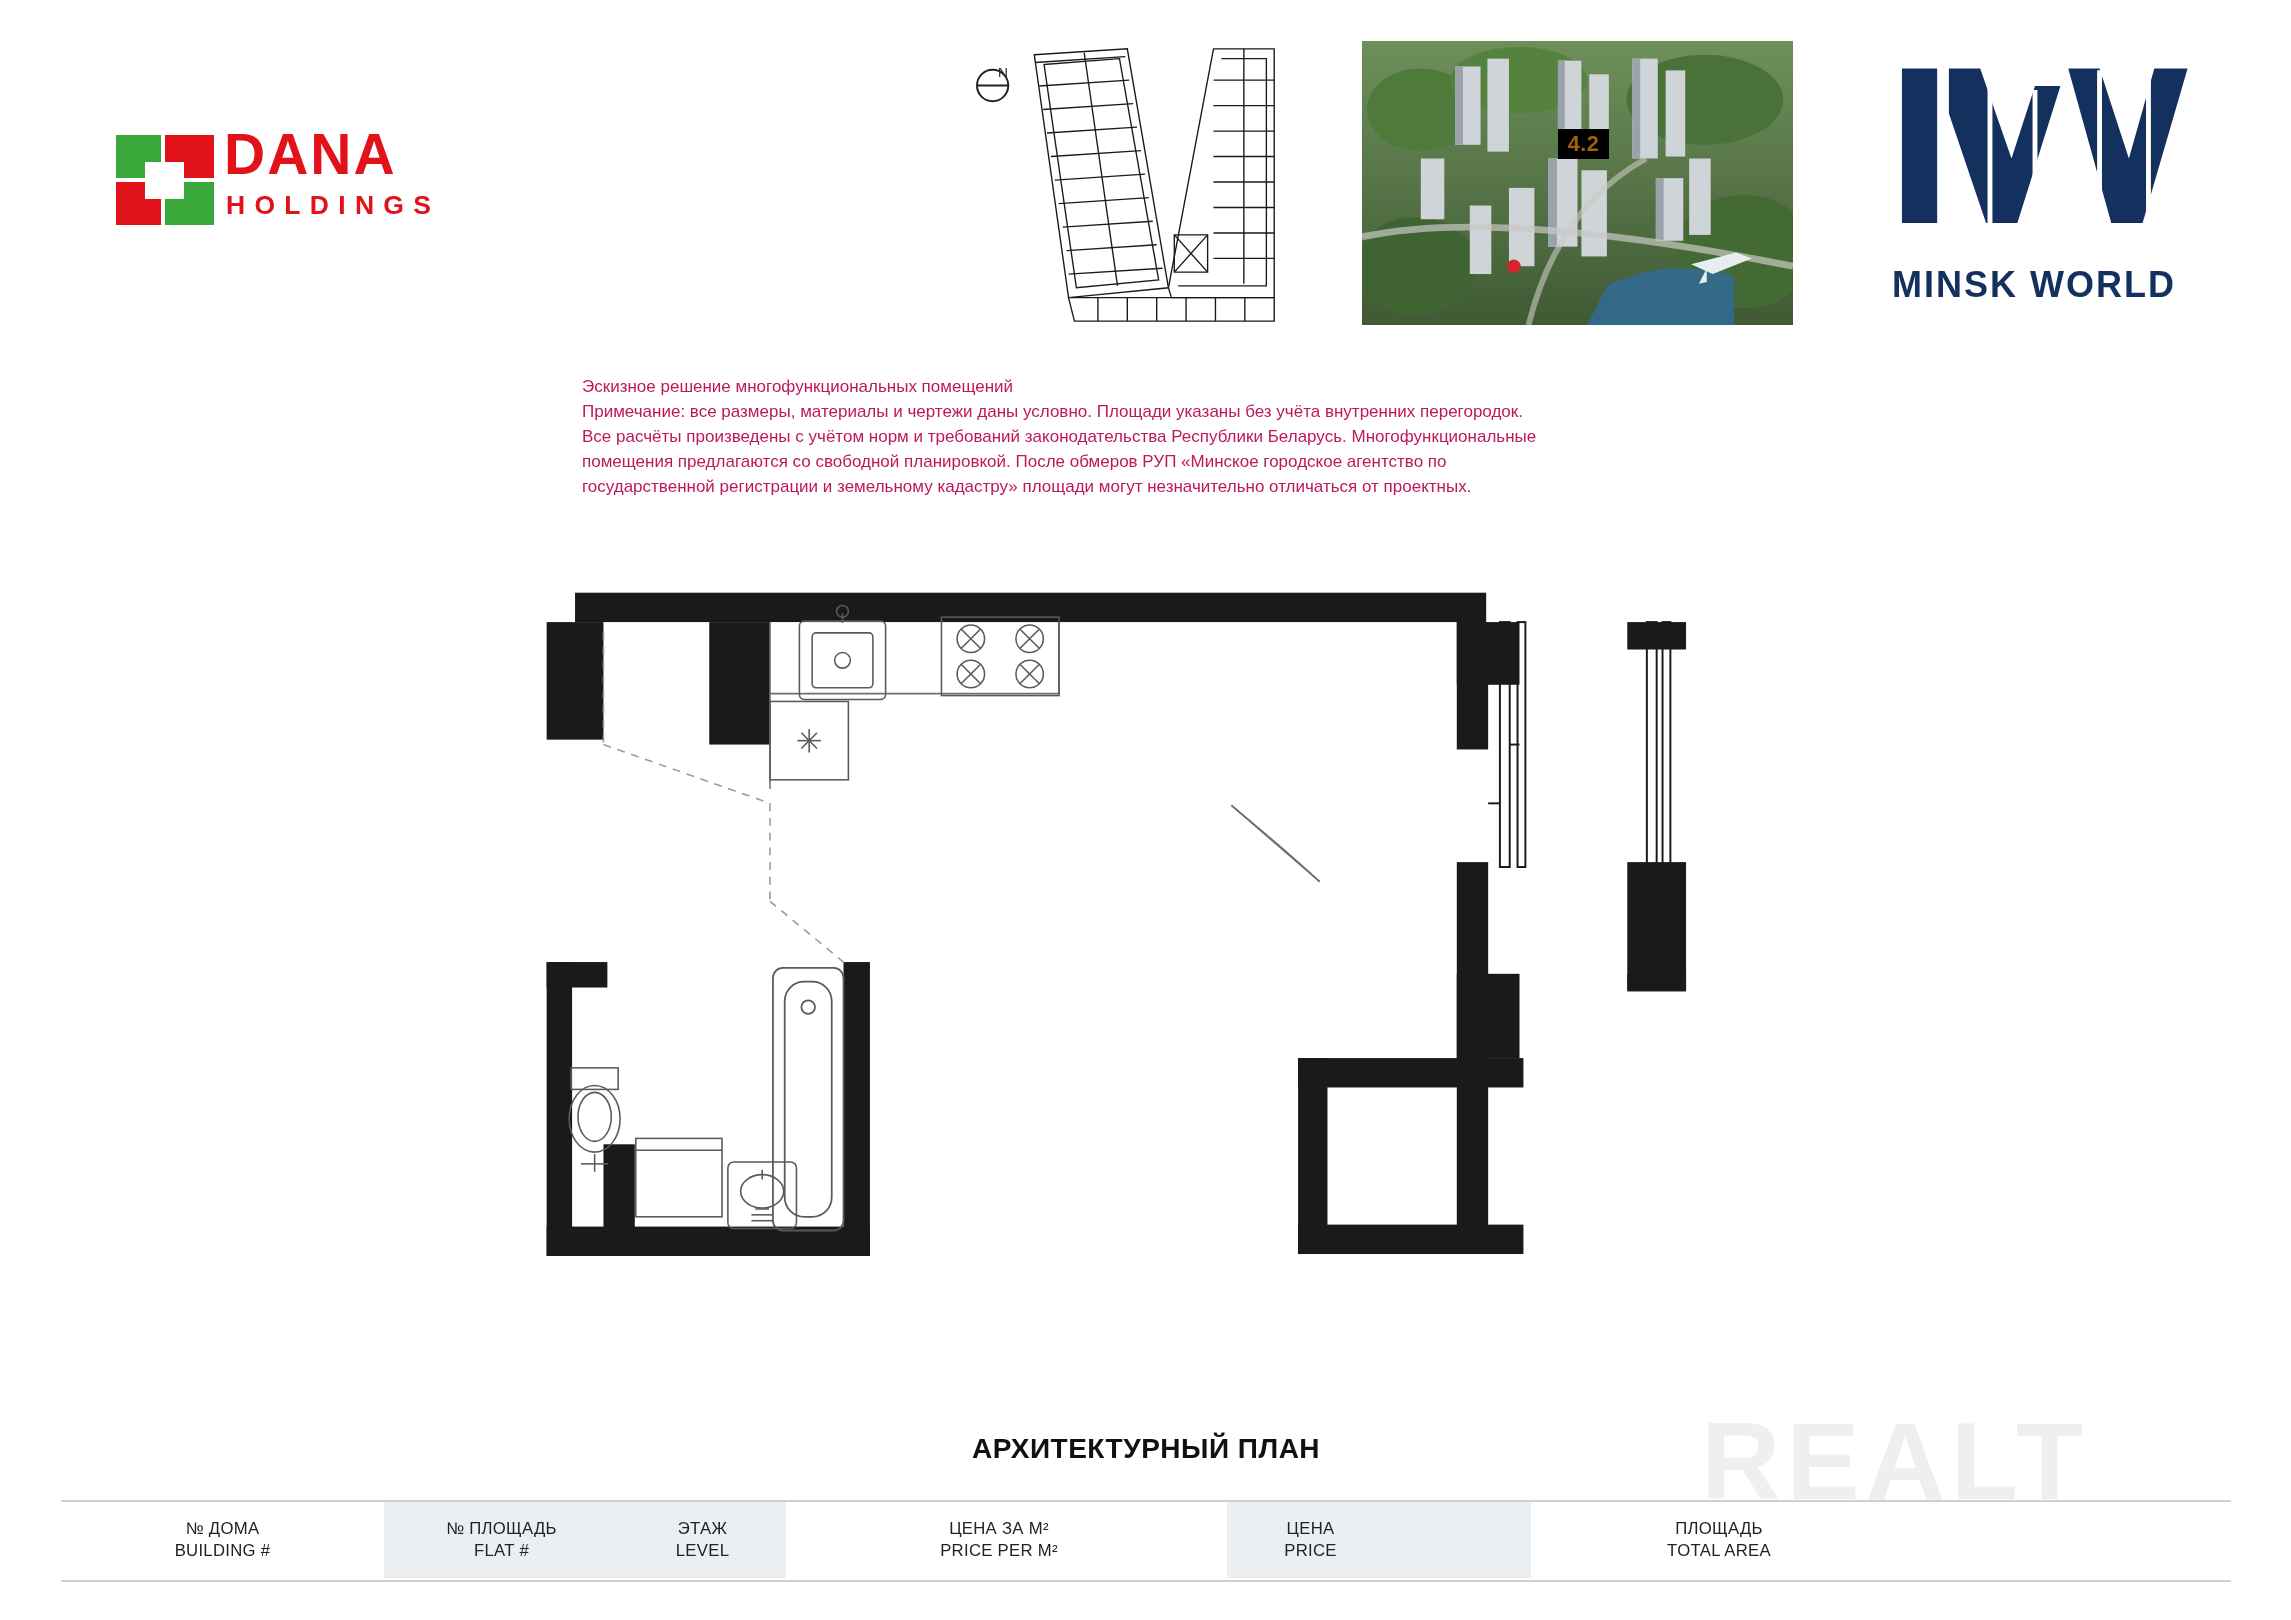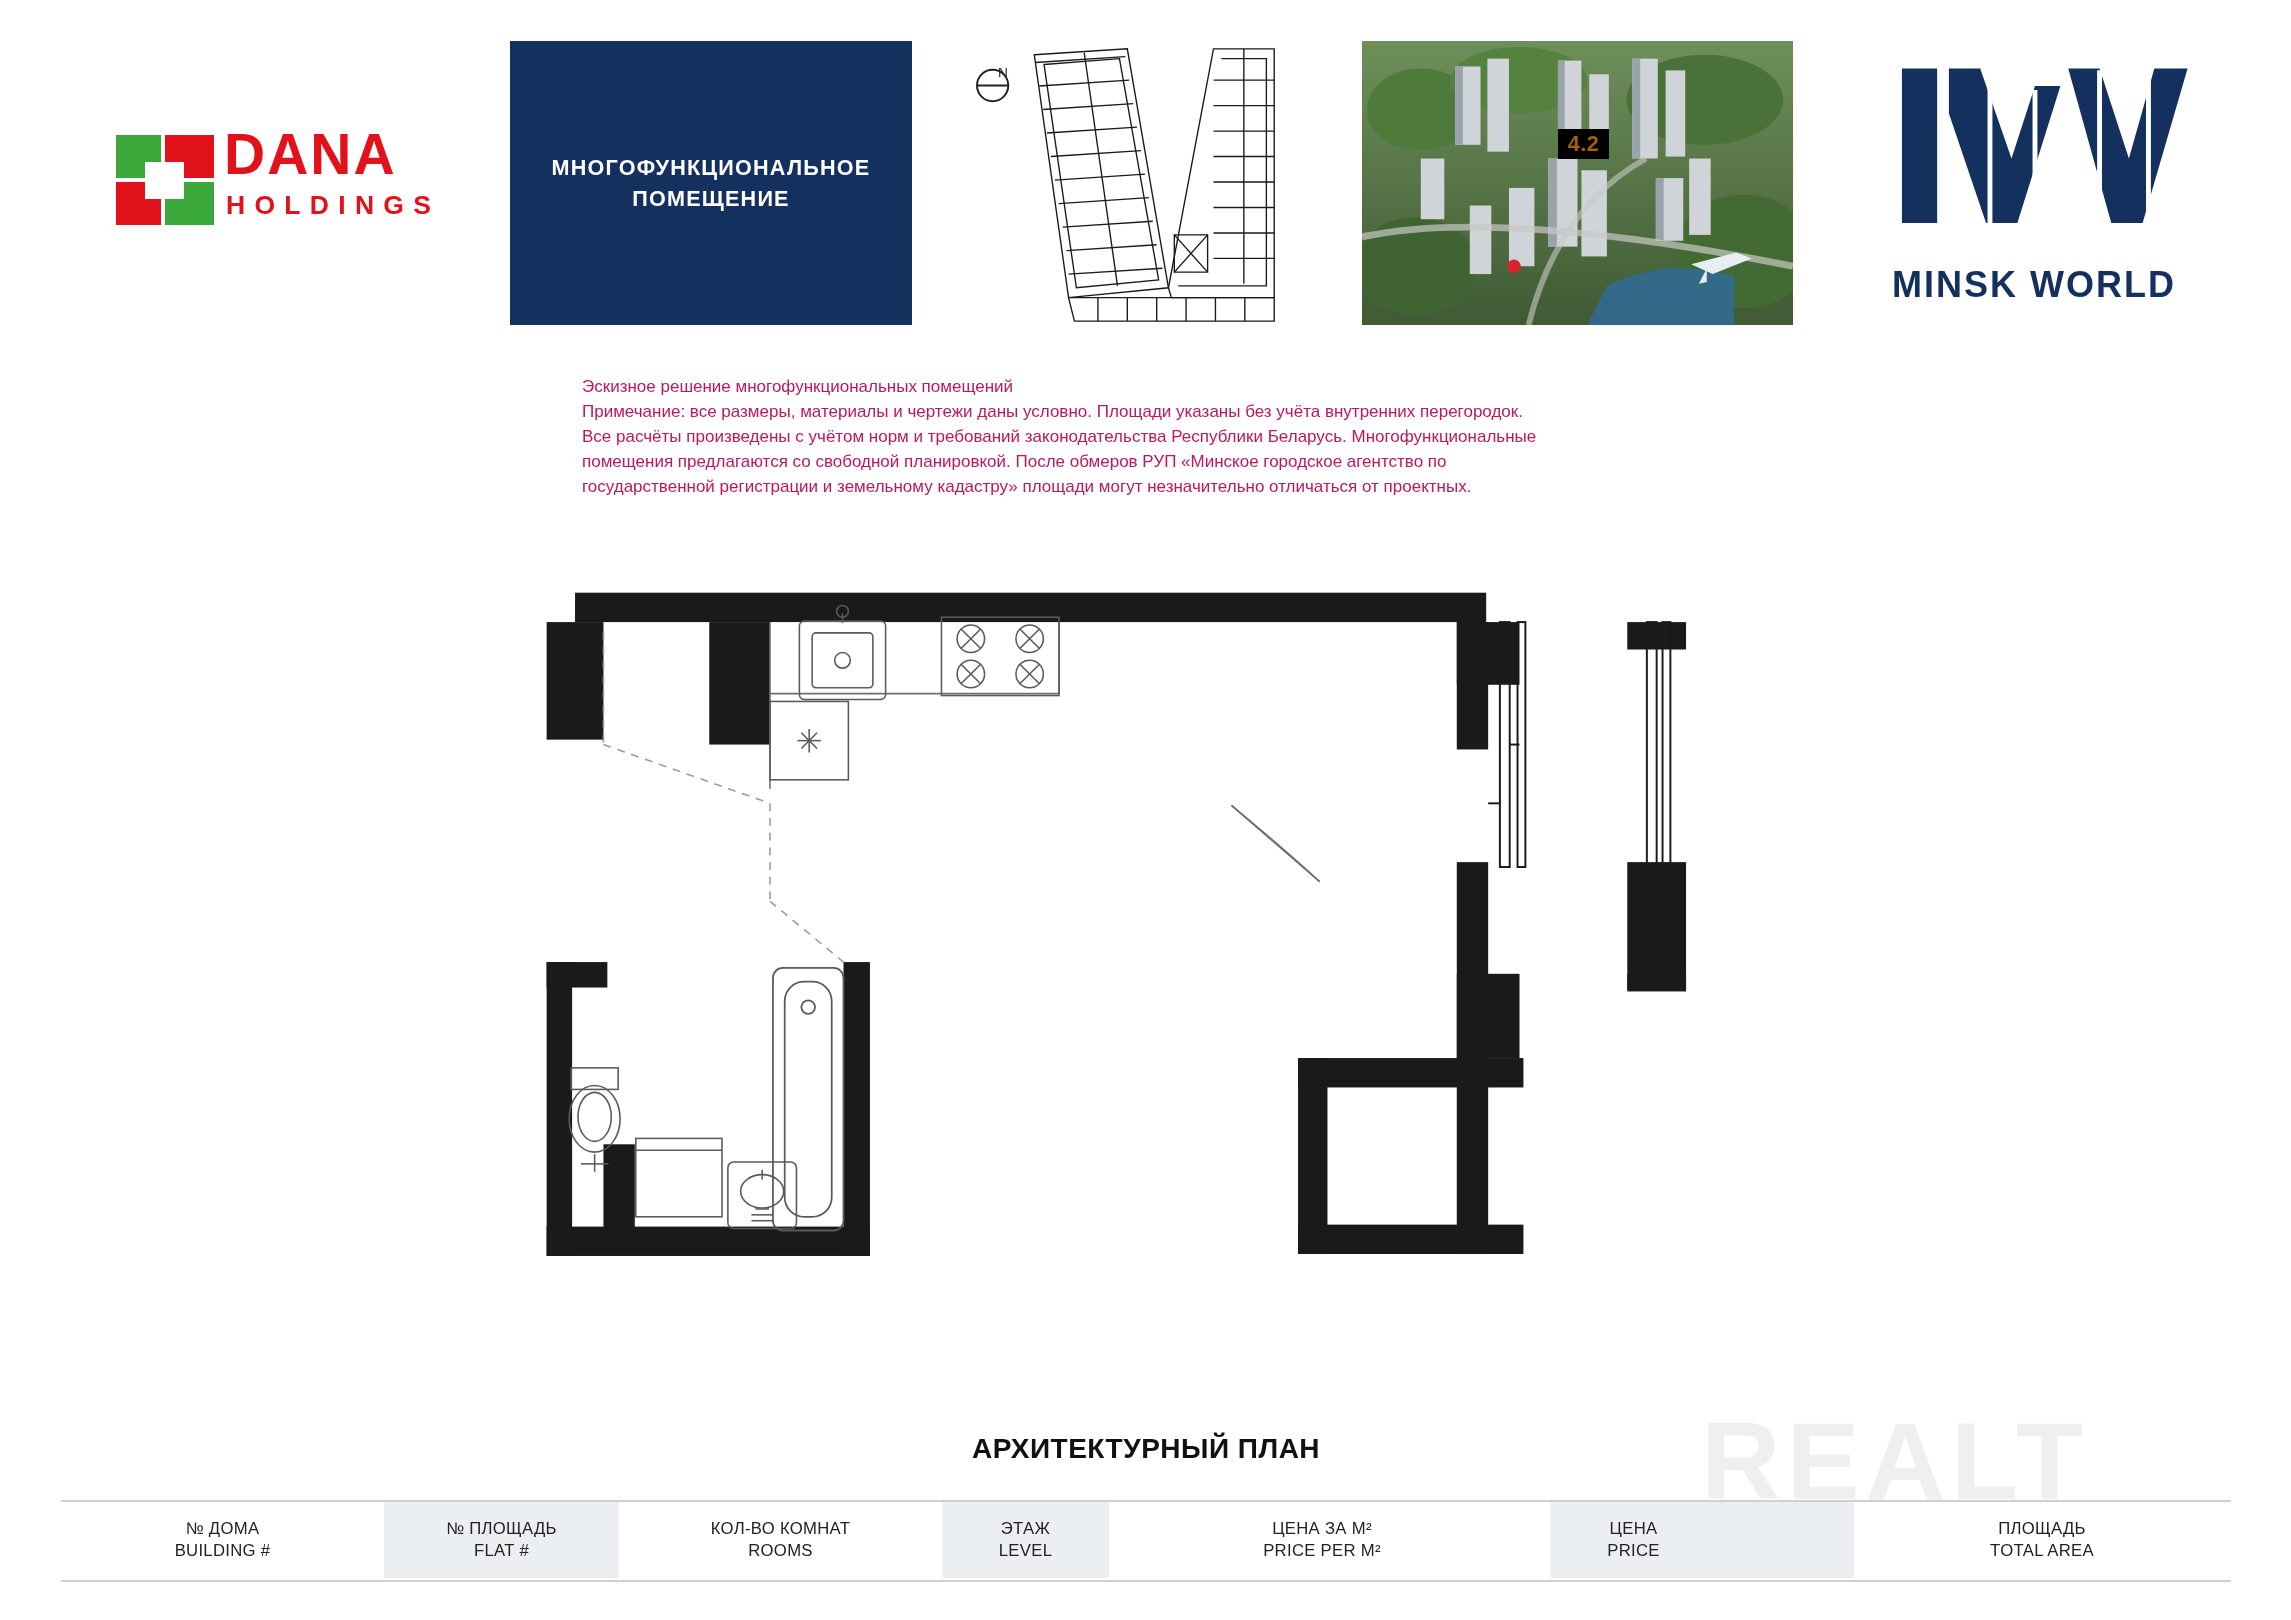--- a/index.html
+++ b/index.html
@@ -245,24 +245,20 @@
       <div class="dana-sq sq-green-1"></div>
       <div class="dana-sq sq-red-1"></div>
       <div class="dana-sq sq-red-2"></div>
       <div class="dana-sq sq-green-2"></div>
       <div class="dana-sq sq-white"></div>
     </div>
     <div class="dana-name">DANA</div>
     <div class="dana-sub">HOLDINGS</div>
   </div>
 
-  <div class="title-box">
-    <span style="white-space: pre-line;">МНОГОФУНКЦИОНАЛЬНОЕ
-ПОМЕЩЕНИЕ</span>
-  </div>
 
   <div class="keyplan">
     <svg class="north" viewBox="0 0 60 46">
       <circle cx="24" cy="23" r="16" fill="none" stroke="#222" stroke-width="2"></circle>
       <line x1="8" y1="23" x2="40" y2="23" stroke="#222" stroke-width="2"></line>
     </svg>
     <div class="north-label">N</div>
 
     <svg width="382" height="284" viewBox="0 0 390 290">
       <g fill="none" stroke="#1a1a1a" stroke-width="1.4">
@@ -502,24 +498,20 @@
 <div class="footer-rule"></div>
 <div class="footer">
   <div class="fcell" style="width:323px">
     <div class="ru">№ ДОМА</div>
     <div class="en">BUILDING #</div>
   </div>
   <div class="fcell shaded" style="width:235px">
     <div class="ru">№ ПЛОЩАДЬ</div>
     <div class="en">FLAT #</div>
   </div>
-  <div class="fcell" style="width:323px">
-    <div class="ru">КОЛ-ВО КОМНАТ</div>
-    <div class="en">ROOMS</div>
-  </div>
   <div class="fcell shaded" style="width:167px">
     <div class="ru">ЭТАЖ</div>
     <div class="en">LEVEL</div>
   </div>
   <div class="fcell" style="width:83px">
     <div></div>
   </div>
   <div class="fcell" style="width:260px">
     <div class="ru">ЦЕНА ЗА М²</div>
     <div class="en">PRICE PER M²</div>

